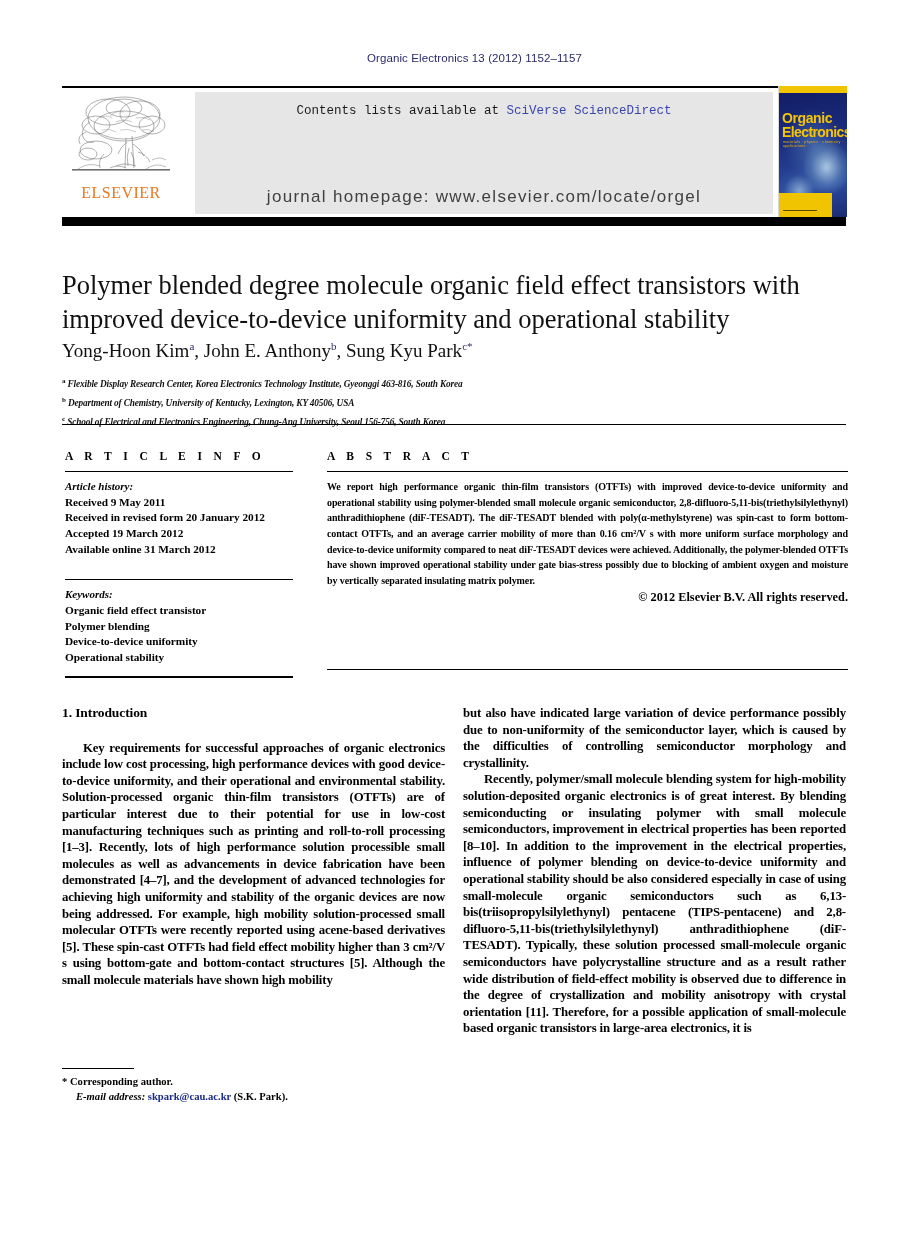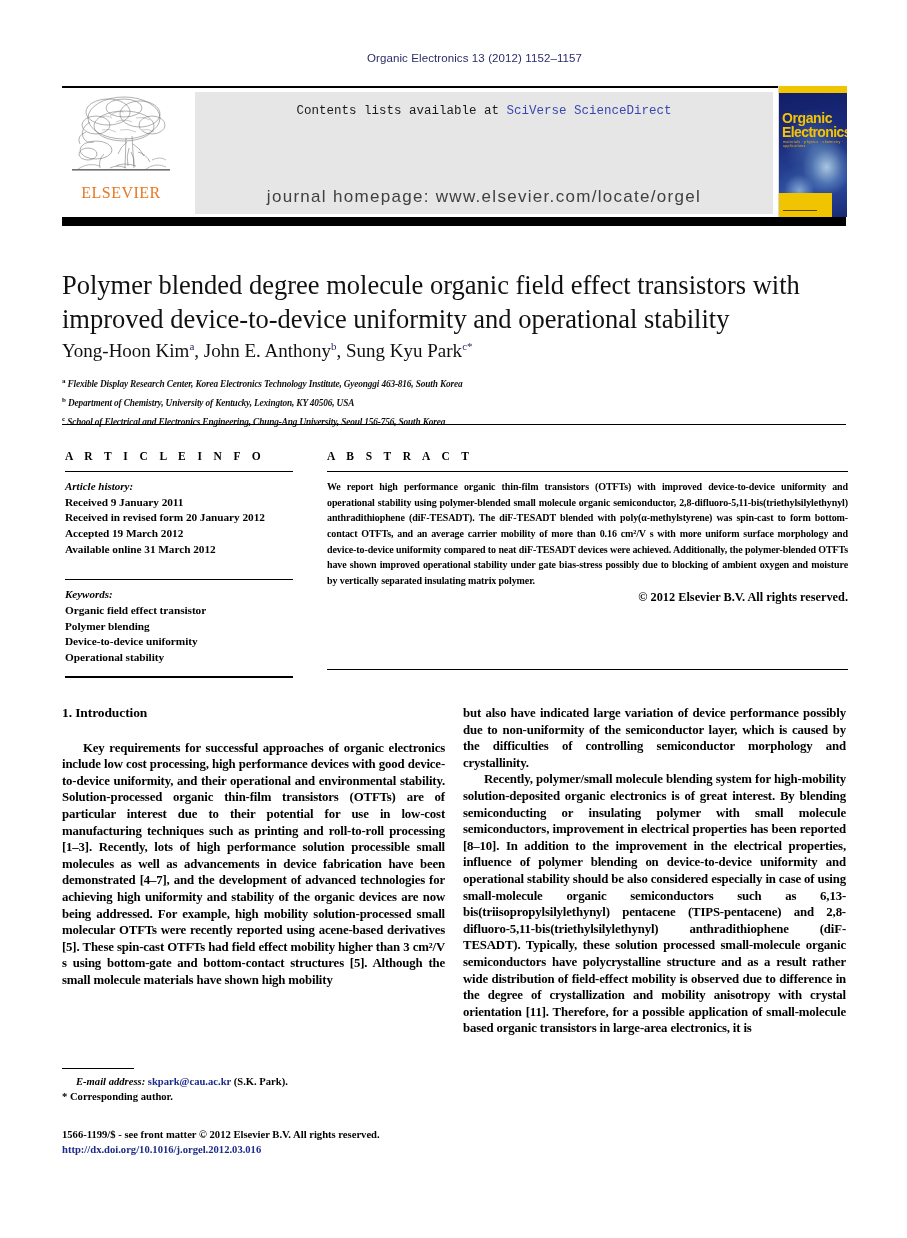--- a/index.html
+++ b/index.html
@@ -426,21 +426,21 @@
     <div><sup>b</sup> <span>Department of Chemistry, University of Kentucky, Lexington, KY 40506, USA</span></div>
     <div><sup>c</sup> <span>School of Electrical and Electronics Engineering, Chung-Ang University, Seoul 156-756, South Korea</span></div>
   </div>
 
   <div class="rule-under-affil"></div>
 
   <div class="info-col">
     <div class="sec-head">A R T I C L E  I N F O</div>
     <div class="thin-rule"></div>
     <div class="info-sub">Article history:</div>
-    <div class="info-line">Received 9 January 2011</div>
+    <div class="info-line">Received 9 May 2011</div>
     <div class="info-line">Received in revised form 20 January 2012</div>
     <div class="info-line">Accepted 19 March 2012</div>
     <div class="info-line">Available online 31 March 2012</div>
     <div class="thin-rule" style="margin-top:22px;"></div>
     <div class="kw-block">
       <div class="info-sub">Keywords:</div>
       <div class="info-line">Organic field effect transistor</div>
       <div class="info-line">Polymer blending</div>
       <div class="info-line">Device-to-device uniformity</div>
       <div class="info-line">Operational stability</div>
@@ -461,29 +461,25 @@
     <p class="para">Key requirements for successful approaches of organic electronics include low cost processing, high performance devices with good device-to-device uniformity, and their operational and environmental stability. Solution-processed organic thin-film transistors (OTFTs) are of particular interest due to their potential for use in low-cost manufacturing techniques such as printing and roll-to-roll processing [1–3]. Recently, lots of high performance solution processible small molecules as well as advancements in device fabrication have been demonstrated [4–7], and the development of advanced technologies for achieving high uniformity and stability of the organic devices are now being addressed. For example, high mobility solution-processed small molecular OTFTs were recently reported using acene-based derivatives [5]. These spin-cast OTFTs had field effect mobility higher than 3 cm²/V s using bottom-gate and bottom-contact structures [5]. Although the small molecule materials have shown high mobility</p>
   </div>
 
   <div class="col col-right">
     <p class="para" style="text-indent:0;">but also have indicated large variation of device performance possibly due to non-uniformity of the semiconductor layer, which is caused by the difficulties of controlling semiconductor morphology and crystallinity.</p>
     <p class="para">Recently, polymer/small molecule blending system for high-mobility solution-deposited organic electronics is of great interest. By blending semiconducting or insulating polymer with small molecule semiconductors, improvement in electrical properties has been reported [8–10]. In addition to the improvement in the electrical properties, influence of polymer blending on device-to-device uniformity and operational stability should be also considered especially in case of using small-molecule organic semiconductors such as 6,13-bis(triisopropylsilylethynyl) pentacene (TIPS-pentacene) and 2,8-difluoro-5,11-bis(triethylsilylethynyl) anthradithiophene (diF-TESADT). Typically, these solution processed small-molecule organic semiconductors have polycrystalline structure and as a result rather wide distribution of field-effect mobility is observed due to difference in the degree of crystallization and mobility anisotropy with crystal orientation [11]. Therefore, for a possible application of small-molecule based organic transistors in large-area electronics, it is</p>
   </div>
 
   <div class="footnote">
     <div class="fn-rule"></div>
+    <div class="fn-line">
+      <span>*</span>
+      <span>Corresponding author.</span>
+    </div>
     <div class="fn-line" style="padding-left:14px;">
       <span class="em">E-mail address:</span>
       <span class="fn-link">skpark@cau.ac.kr</span>
       <span>(S.K. Park).</span>
     </div>
-    <div class="fn-line">
-      <span>*</span>
-      <span>Corresponding author.</span>
-    </div>
-  </div>
-
-  <div class="footer">
-    <div>1566-1199/$ - see front matter © 2012 Elsevier B.V. All rights reserved.</div>
-    <div class="doi">http://dx.doi.org/10.1016/j.orgel.2012.03.016</div>
-  </div>
+  </div>
+
 
 </div>
 
 </body></html>

